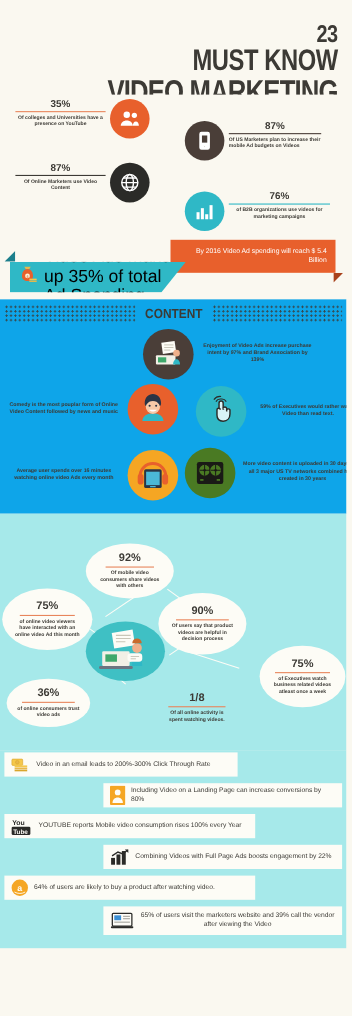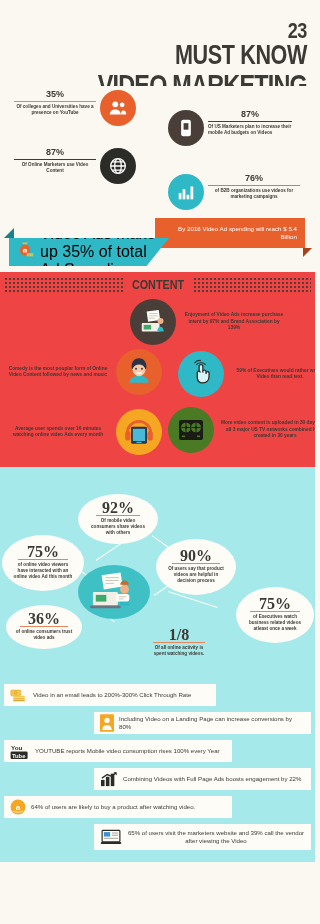--- a/index.html
+++ b/index.html
@@ -82,21 +82,21 @@
     position: absolute; color: #fff;
     font-family: "Liberation Sans", sans-serif;
     font-size: 6.2px; line-height: 8.5px;
     display: flex; align-items: center;
   }
   .rb-teal { background: #2FB8C6; }
   .rb-orange { background: #E8602C; }
   .fold { position: absolute; width: 9px; height: 9px; }
 
   
-  .content-sec { background: #ef4444; padding-bottom: 4px; }
+  .content-sec { background: #0ea5e9; padding-bottom: 4px; }
   .crow { position: relative; }
   .cstat { position: absolute; display: flex; align-items: center; }
   .cstat .ic {
     width: 46px; height: 46px; border-radius: 50%;
     display: flex; align-items: center; justify-content: center;
     flex: 0 0 46px;
   }
   .cstat .ctxt {
     width: 104px; text-align: center;
     font-family: "Liberation Sans Narrow", "Liberation Sans", sans-serif;
@@ -104,22 +104,22 @@
   }
 
   
   .ui-sec { position: relative; background: #A6E9EA; height: 215px; }
   .bubble {
     position: absolute; background: #FDFCF6; border-radius: 50%;
     display: flex; flex-direction: column; align-items: center;
     justify-content: center; text-align: center; padding: 2px;
   }
   .bubble .bpct {
-    font-family: Liberation Serif, serif;
-    font-size: 16px; font-weight: bold; color: #3C3A35; line-height: 11px;
+    font-family: Liberation Sans, sans-serif;
+    font-size: 10px; font-weight: bold; color: #3C3A35; line-height: 11px;
   }
   .bubble .brule { height: 1px; background: #E8855C; margin: 2px 0; }
   .bubble .bdesc {
     font-family: "Liberation Sans Narrow", "Liberation Sans", sans-serif;
     font-size: 4.6px; font-weight: bold; color: #3C3A35; line-height: 6px;
   }
   .hub {
     position: absolute; width: 72px; height: 54px;
     background: #3FC0C4; border-radius: 50%;
     display: flex; align-items: center; justify-content: center;
@@ -334,21 +334,21 @@
       <div class="brule" style="width:44px;"></div>
       <div class="bdesc" style="width:58px;">Of mobile video consumers share videos with others</div>
     </div>
 
     <div class="bubble" style="left:2px; top:68px; width:82px; height:56px;">
       <div class="bpct">75%</div>
       <div class="brule" style="width:50px;"></div>
       <div class="bdesc" style="width:62px;">of online video viewers have interacted with an online video Ad this month</div>
     </div>
 
-    <div class="bubble" style="left:156px; top:72px; width:80px; height:56px;">
+    <div class="bubble" style="left:144px; top:72px; width:80px; height:56px;">
       <div class="bpct">90%</div>
       <div class="brule" style="width:48px;"></div>
       <div class="bdesc" style="width:58px;">Of users say that product videos are helpful in decision process</div>
     </div>
 
     <div class="bubble" style="left:236px; top:120px; width:78px; height:56px;">
       <div class="bpct">75%</div>
       <div class="brule" style="width:50px;"></div>
       <div class="bdesc" style="width:58px;">of Executives watch business related videos atleast once a week</div>
     </div>
@@ -362,21 +362,21 @@
         <path d="M19 9h14M19 12h14M19 15h9" stroke="#C9C6B8" stroke-width="1"></path>
         <circle cx="39" cy="21" r="4.6" fill="#F0B08A"></circle>
         <path d="M34 38c0-5 2.4-8.5 5-8.5s5 3.5 5 8.5z" fill="#2FB8C6"></path>
         <path d="M34.5 16.5c0-3 2-4.6 4.5-4.6s4.5 1.6 4.5 4.6z" fill="#C96B2C"></path>
         <rect x="30" y="26" width="14" height="8" rx="3" fill="#FDFCF6"></rect>
         <path d="M33 32l-2 3 3.4-2.2z" fill="#FDFCF6"></path>
         <path d="M33 29h8M33 31.2h5" stroke="#BFBCAE" stroke-width="0.8"></path>
       </svg>
     </div>
 
-    <div class="bubble" style="left:6px; top:138px; width:76px; height:44px;">
+    <div class="bubble" style="left:6px; top:150px; width:76px; height:44px;">
       <div class="bpct">36%</div>
       <div class="brule" style="width:48px;"></div>
       <div class="bdesc" style="width:58px;">of online consumers trust video ads</div>
     </div>
 
     <div class="bubble" style="left:140px; top:156px; width:78px; height:40px; background:transparent;">
       <div class="bpct">1/8</div>
       <div class="brule" style="width:52px;"></div>
       <div class="bdesc" style="width:62px;">Of all online activity is spent watching videos.</div>
     </div>

